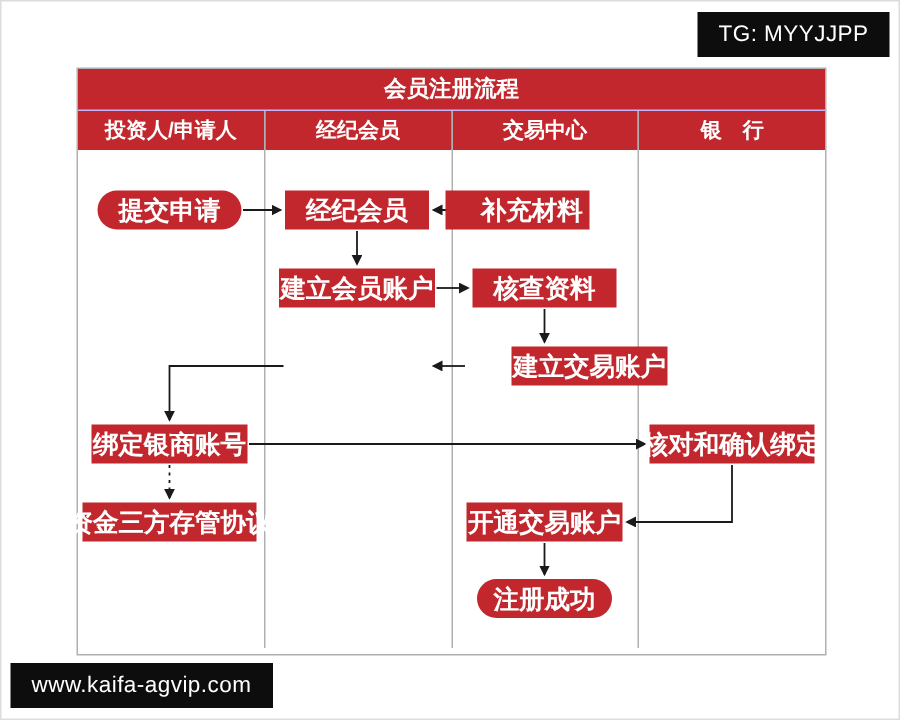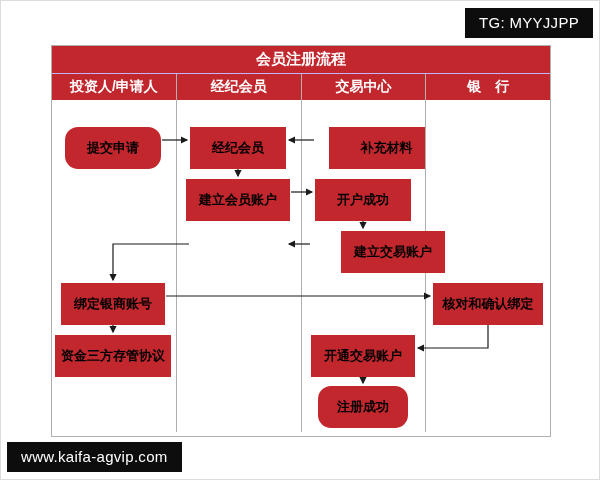--- a/index.html
+++ b/index.html
@@ -34,22 +34,22 @@
   }
   .columns{display:flex;height:358px;}
   .col{flex:1;border-right:1px solid var(--border);display:flex;flex-direction:column;}
   .col:last-child{border-right:none;}
   .col-header{
     height:26px;background:var(--red);color:#fff;font-weight:bold;font-size:14px;
     display:flex;align-items:center;justify-content:center;white-space:pre;
   }
   
   .node{
-    position:absolute;height:42px;background:var(--red);color:#000000;
-    font-size:13px;font-weight:bold;display:flex;align-items:center;justify-content:center;
+    position:absolute;height:26px;background:var(--red);color:#ffffff;
+    font-size:17px;font-weight:bold;display:flex;align-items:center;justify-content:center;
     white-space:nowrap;z-index:3;
   }
   .pill{border-radius:13px;}
   
   .arrows{position:absolute;left:0;top:0;width:600px;height:480px;z-index:2;pointer-events:none;}
 </style>
 </head>
 <body>
 
 <div class="page">
@@ -70,23 +70,23 @@
         <div class="col-header">交易中心</div>
       </div>
       <div class="col">
         <div class="col-header">银　行</div>
       </div>
     </div>
   </div>
 
   <div class="node pill" style="left:64px;top:126px;width:96px;">提交申请</div>
   <div class="node" style="left:189px;top:126px;width:96px;">经纪会员</div>
-  <div class="node" style="left:328px;top:126px;width:96px;padding-left:19px;">补充材料</div>
+  <div class="node" style="left:296px;top:126px;width:96px;padding-left:19px;">补充材料</div>
   <div class="node" style="left:185px;top:178px;width:104px;">建立会员账户</div>
-  <div class="node" style="left:314px;top:178px;width:96px;">开户成功</div>
+  <div class="node" style="left:314px;top:178px;width:96px;">核查资料</div>
   <div class="node" style="left:310px;top:230px;width:104px;margin-left:30px;">建立交易账户</div>
   <div class="node" style="left:60px;top:282px;width:104px;">绑定银商账号</div>
   <div class="node" style="left:432px;top:282px;width:110px;">核对和确认绑定</div>
   <div class="node" style="left:54px;top:334px;width:116px;">资金三方存管协议</div>
   <div class="node" style="left:310px;top:334px;width:104px;">开通交易账户</div>
   <div class="node pill" style="left:317px;top:385px;width:90px;">注册成功</div>
 
   <svg class="arrows" viewBox="0 0 600 480">
     <defs>
       <marker id="ah" markerWidth="7" markerHeight="7" refX="5" refY="3" orient="auto">

